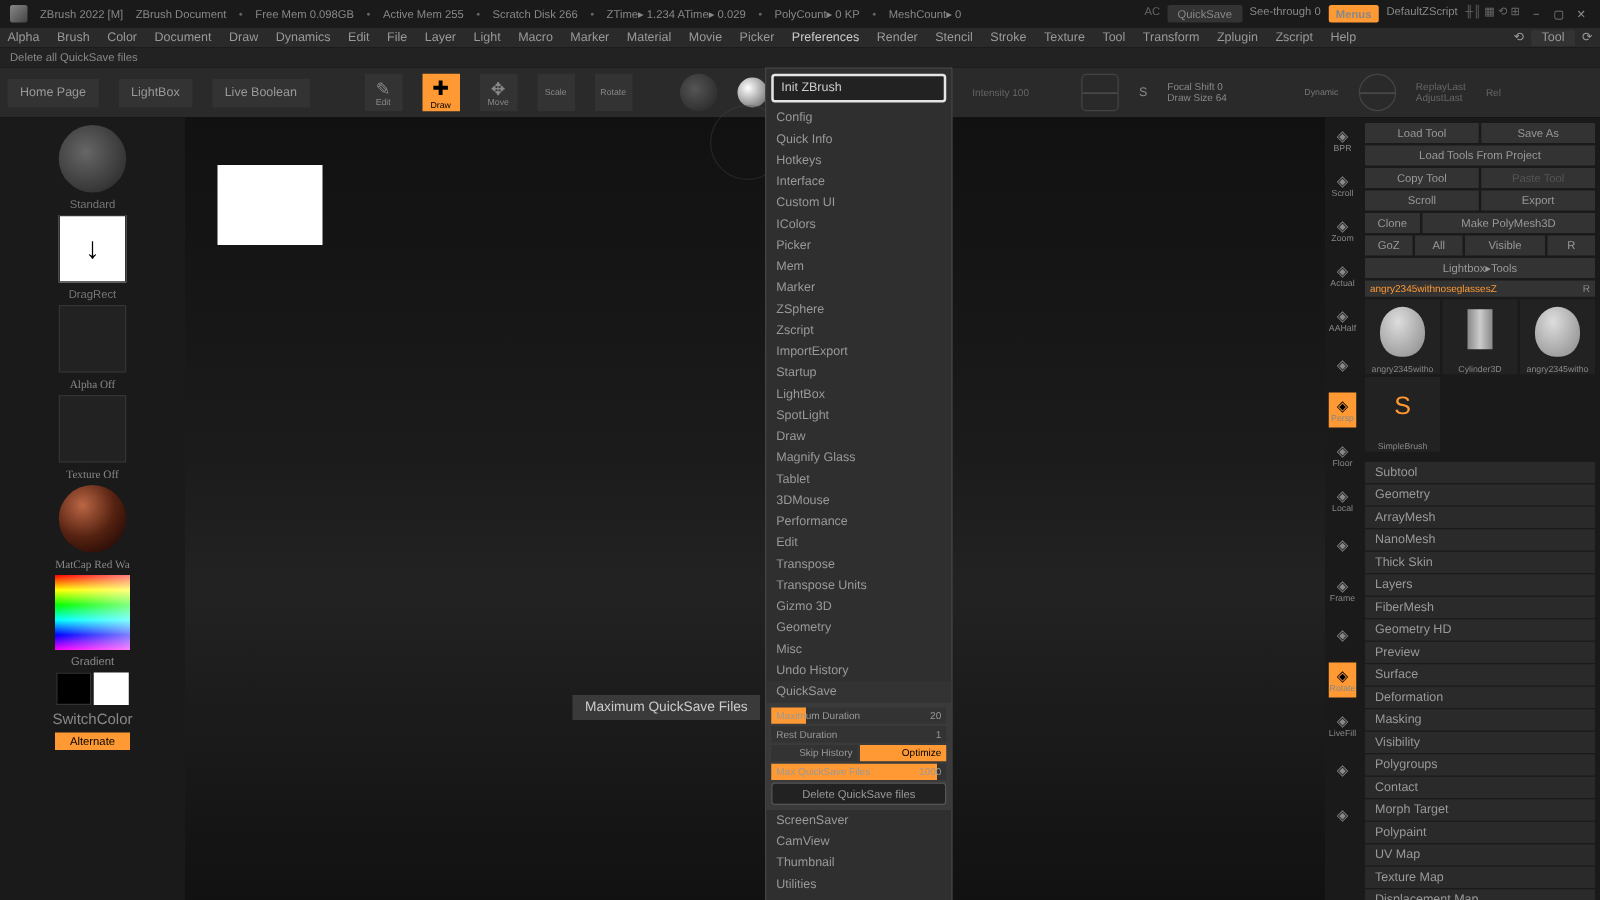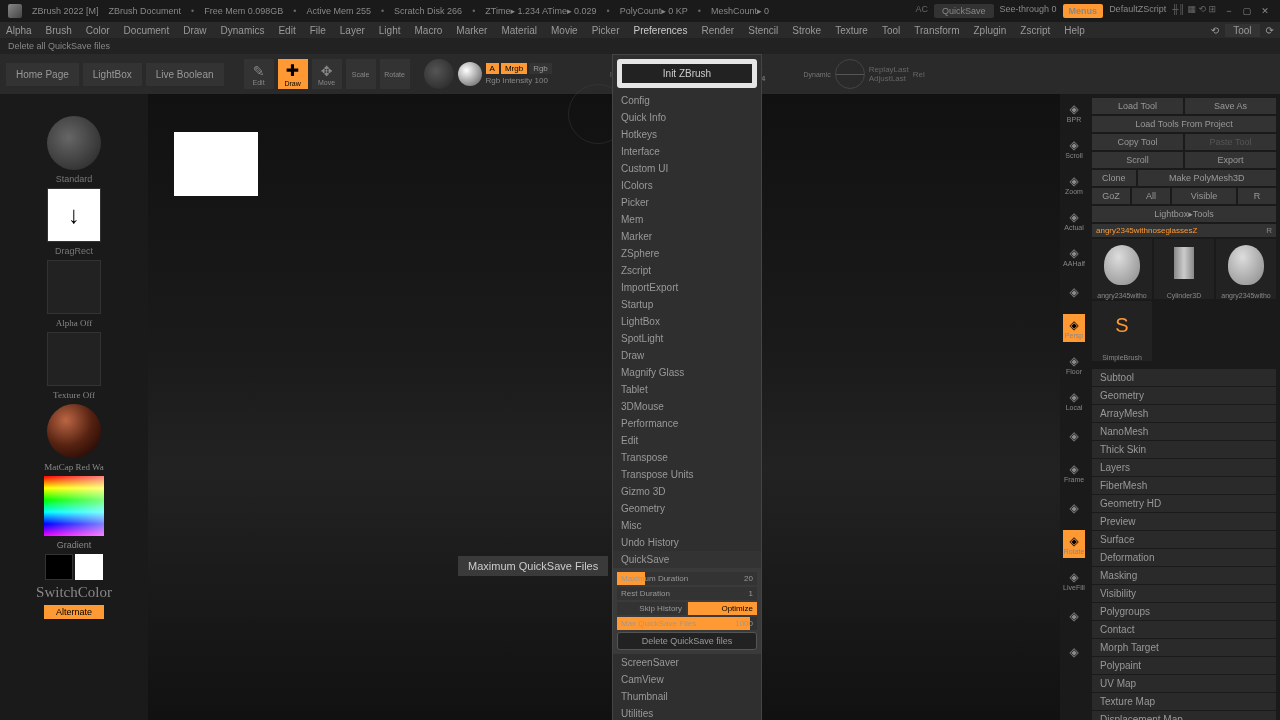--- a/index.html
+++ b/index.html
@@ -24,21 +24,21 @@
 .menubar .preferences { color: #ccc; }
 .menubar-right { margin-left: auto; display: flex; align-items: center; gap: 6px; }
 .tool-label { background: #333; padding: 1px 8px; color: #ccc; font-size: 10px; }
 .tool-expand { color: #888; }
 
 
 .statusbar { height: 16px; background: #222; display: flex; align-items: center; padding: 0 8px; }
 .statusbar span { color: #888; font-size: 9px; }
 
 
-.toolbar { height: 40px; background: #2a2a2a; display: flex; align-items: center; padding: 0 6px; gap: 4px; }
+.toolbar { height: 40px; background: #2a2a2a; display: flex; align-items: center; padding: 0 6px; gap: 16px; }
 .toolbar .tab-btn { background: #333; padding: 6px 10px; color: #999; font-size: 10px; cursor: pointer; }
 .toolbar .tool-icon { width: 30px; height: 30px; background: #333; display: flex; flex-direction: column; align-items: center; justify-content: center; color: #888; font-size: 7px; cursor: pointer; }
 .toolbar .tool-icon.active { background: #ff9933; color: #000; }
 .toolbar .edit-icon::before { content: "✎"; font-size: 14px; }
 .toolbar .draw-icon::before { content: "✚"; font-size: 16px; }
 .toolbar .move-icon::before { content: "✥"; font-size: 14px; }
 .toolbar .circle-icon { width: 30px; height: 30px; border-radius: 50%; background: radial-gradient(circle at 40% 40%, #555, #222); cursor: pointer; }
 .toolbar .sphere-icon { width: 24px; height: 24px; border-radius: 50%; background: radial-gradient(circle at 35% 35%, #fff, #555); cursor: pointer; }
 .toolbar .mrgb-group { display: flex; flex-direction: column; gap: 2px; }
 .toolbar .mrgb-row { display: flex; gap: 2px; }
@@ -47,35 +47,35 @@
 .toolbar .slider-label { color: #888; font-size: 8px; }
 .toolbar .curve-widget { width: 30px; height: 30px; border: 1px solid #444; border-radius: 4px; position: relative; }
 .toolbar .curve-widget::after { content: ""; position: absolute; width: 100%; height: 1px; background: #555; top: 50%; }
 .toolbar .s-lbl { color: #888; font-size: 10px; }
 .toolbar .fs-group { display: flex; flex-direction: column; font-size: 8px; color: #888; }
 .toolbar .dynamic-lbl { font-size: 7px; color: #777; }
 .toolbar .replay-group { display: flex; flex-direction: column; font-size: 8px; color: #666; }
 
 
 .main { display: flex; height: calc(720px - 94px); }
-.left-panel { width: 148px; background: #1a1a1a; padding: 22px; display: flex; flex-direction: column; align-items: center; gap: 4px; }
+.left-panel { width: 148px; background: #1a1a1a; padding: 6px; display: flex; flex-direction: column; align-items: center; gap: 4px; }
 .brush-preview { width: 54px; height: 54px; border-radius: 50%; background: radial-gradient(circle at 40% 40%, #666, #222); }
 .brush-label { color: #777; font-size: 9px; }
 .brush-thumb { width: 54px; height: 54px; background: #fff; border: 1px solid #333; display: flex; align-items: center; justify-content: center; }
 .brush-thumb::after { content: "↓"; font-size: 24px; color: #000; }
 .alpha-box { width: 54px; height: 54px; background: #222; border: 1px solid #333; }
 .alpha-label { color: #888; font-size: 9px; font-family: Liberation Serif, serif; }
 .matcap { width: 54px; height: 54px; border-radius: 50%; background: radial-gradient(circle at 35% 30%, #bb6644, #552211, #110000); }
 .color-picker { width: 60px; height: 60px; background: linear-gradient(to bottom, red, yellow, lime, cyan, blue, magenta); position: relative; }
 .color-picker::before { content: ""; position: absolute; inset: 0; background: linear-gradient(to right, transparent, rgba(255,255,255,0.5)); }
 .gradient-label { color: #888; font-size: 9px; }
 .switch-row { display: flex; gap: 2px; }
 .swatch-black { width: 28px; height: 26px; background: #000; border: 1px solid #333; }
 .swatch-white { width: 28px; height: 26px; background: #fff; }
-.switch-label { color: #888; font-size: 15px; font-family: Liberation Serif, serif; }
+.switch-label { color: #888; font-size: 12px; }
 .alternate-btn { background: #ff9933; color: #000; padding: 2px 8px; font-size: 9px; width: 60px; text-align: center; }
 
 .canvas-area { flex: 1; background: linear-gradient(to bottom, #111, #1a1a1a 40%, #222 60%, #111); position: relative; }
 .white-rect { position: absolute; top: 38px; left: 26px; width: 84px; height: 64px; background: #fff; }
 .tooltip-box { position: absolute; left: 310px; top: 462px; background: #3a3a3a; padding: 4px 10px; color: #ccc; font-size: 11px; }
 .stroke-preview { position: absolute; top: -10px; left: 420px; width: 60px; height: 60px; border: 1px solid #444; border-radius: 50%; opacity: 0.4; }
 
 
 .icon-strip { width: 28px; background: #1a1a1a; display: flex; flex-direction: column; gap: 8px; padding: 4px 2px; align-items: center; }
 .icon-strip .strip-icon { width: 22px; height: 28px; display: flex; flex-direction: column; align-items: center; justify-content: center; color: #888; font-size: 7px; cursor: pointer; }
@@ -95,21 +95,21 @@
 .tool-thumbs { display: flex; flex-wrap: wrap; gap: 2px; margin-bottom: 8px; }
 .tool-thumb { width: 60px; height: 60px; background: #222; display: flex; flex-direction: column; align-items: center; justify-content: flex-end; font-size: 7px; color: #888; position: relative; }
 .tool-thumb .head { width: 36px; height: 40px; background: radial-gradient(ellipse at 40% 30%, #ddd, #888); border-radius: 50% 50% 45% 45%; position: absolute; top: 6px; }
 .tool-thumb .cyl { width: 20px; height: 32px; background: linear-gradient(to right, #888, #ccc, #888); position: absolute; top: 8px; }
 .tool-thumb .brush-s { width: 28px; height: 28px; position: absolute; top: 10px; color: #ff9933; font-size: 20px; display: flex; align-items: center; justify-content: center; }
 .section-list { display: flex; flex-direction: column; gap: 1px; }
 .section-item { background: #2a2a2a; padding: 3px 8px; color: #999; font-size: 10px; cursor: pointer; }
 
 
 .prefs-menu { position: absolute; top: 54px; left: 612px; width: 150px; background: #2f2f2f; border: 1px solid #444; z-index: 100; }
-.prefs-init { margin: 4px; padding: 4px 6px; background: #222; border: 5px solid #e5e5e5; color: #ccc; font-size: 10px; border-radius: 3px; text-align: center; }
+.prefs-init { margin: 4px; padding: 4px 6px; background: #222; border: 2px solid #e5e5e5; color: #ccc; font-size: 10px; border-radius: 3px; }
 .prefs-item { padding: 3px 8px; color: #999; font-size: 10px; cursor: pointer; }
 .prefs-item.expanded { background: #333; }
 .prefs-sub { background: #3a3a3a; padding: 4px; }
 .prefs-slider { padding: 2px 4px; color: #999; font-size: 8px; display: flex; justify-content: space-between; background: #333; margin-bottom: 2px; }
 .prefs-slider.orange-bar { background: linear-gradient(to right, #ff9933 20%, #333 20%); }
 .prefs-btn-row { display: flex; gap: 2px; margin-bottom: 2px; }
 .prefs-small-btn { flex: 1; padding: 2px 4px; font-size: 8px; text-align: right; }
 .prefs-small-btn.dark { background: #333; color: #999; }
 .prefs-small-btn.orange { background: #ff9933; color: #000; }
 .prefs-delete { padding: 3px 3px; background: #222; border: 1px solid #555; color: #999; font-size: 9px; text-align: center; border-radius: 3px; margin-top: 2px; }

